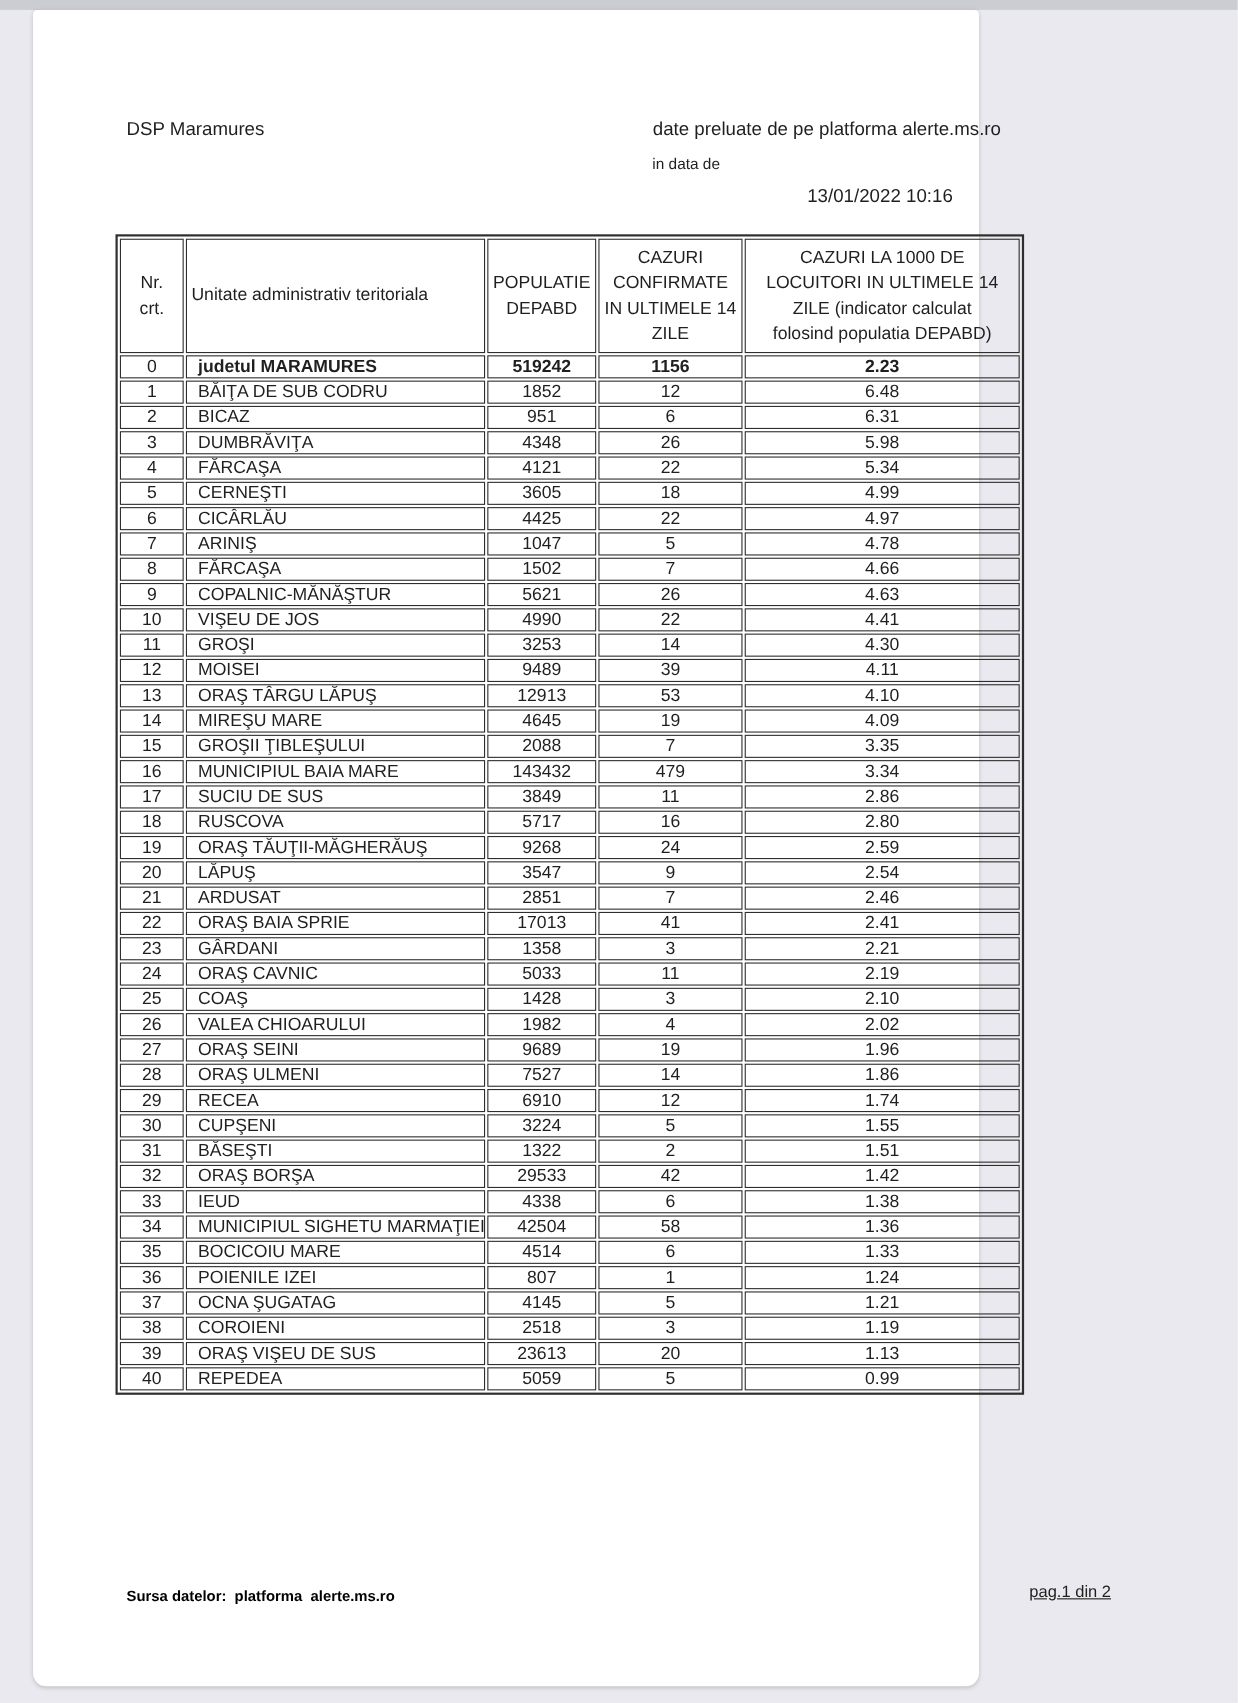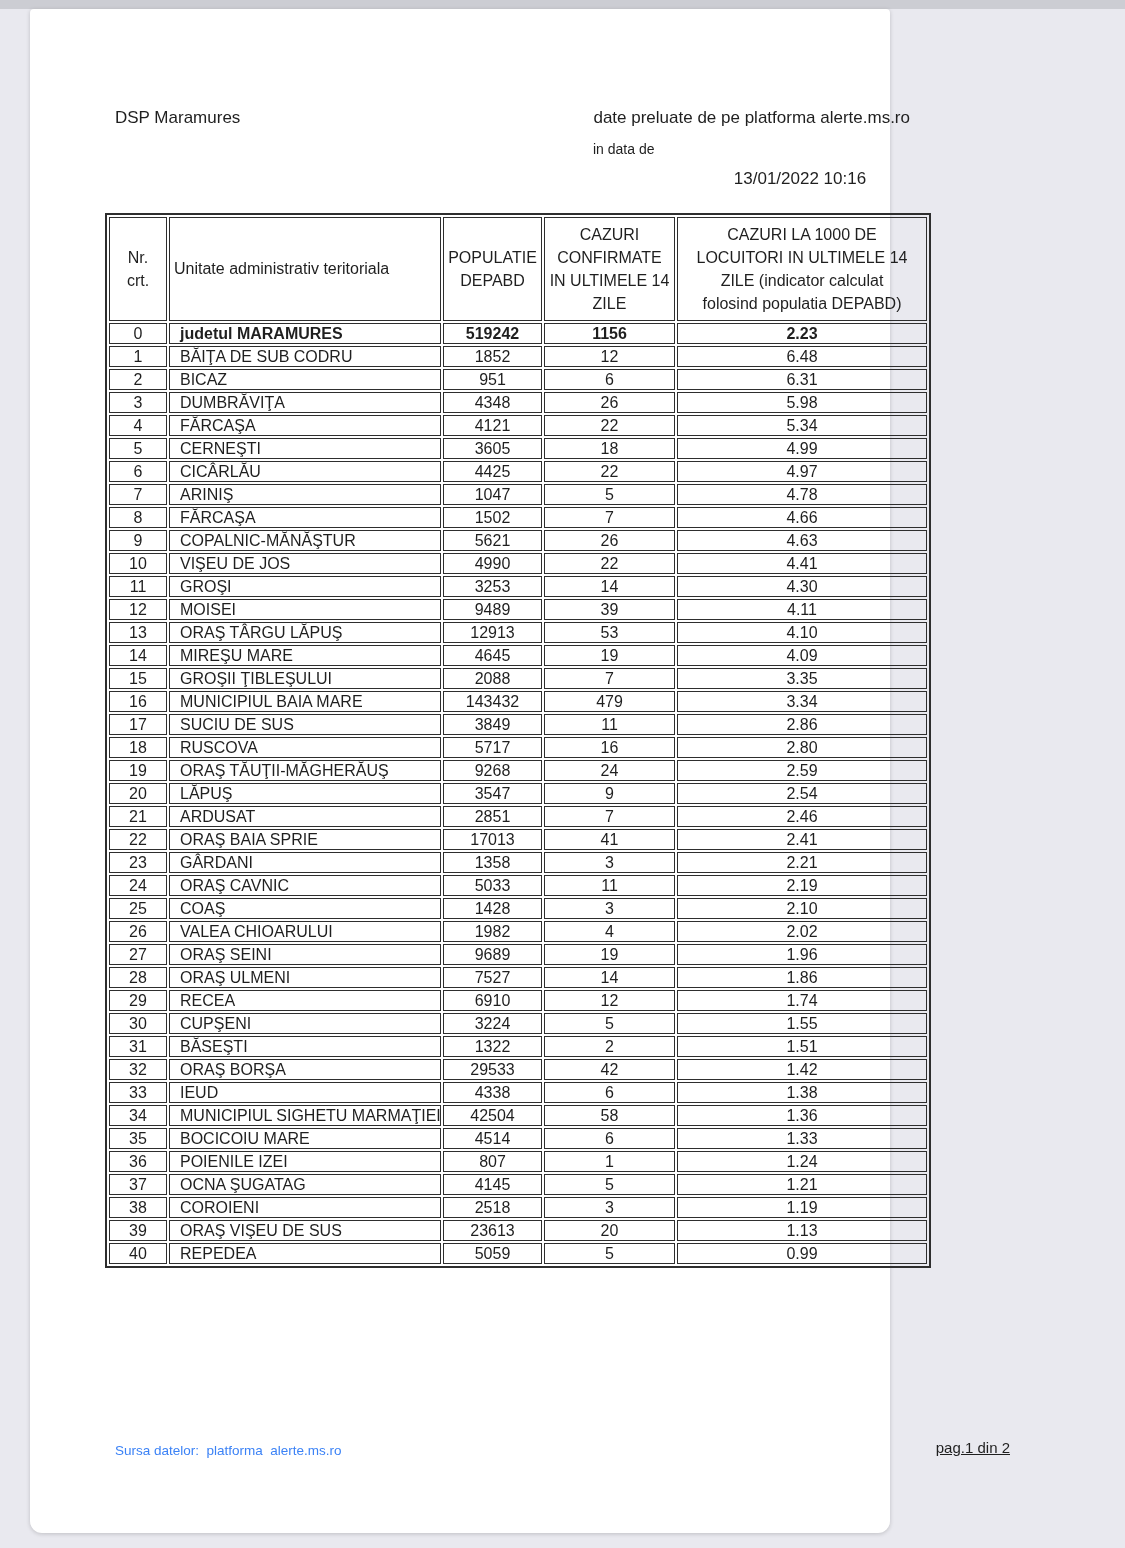--- a/index.html
+++ b/index.html
@@ -71,22 +71,23 @@
   table.data td { height: 21px; text-align: center; }
   table.data td.c-name {
     text-align: left;
     padding-left: 10px;
     white-space: nowrap;
   }
   table.data tr.summary td { font-weight: bold; }
   table.data tr.summary td.c-nr { font-weight: normal; }
   .footer-source {
     position: absolute; left: 85px; top: 1434px;
-    font-size: 13.5px; color: #3b82f6;
+    font-size: 13.5px; color: #000000;
     white-space: pre;
+    font-weight: bold;
   }
   .footer-page {
     position: absolute; left: 790px; top: 1430px;
     width: 190px; text-align: right;
     font-size: 15px;
     text-decoration: underline;
   }
 </style>
 </head>
 <body>

